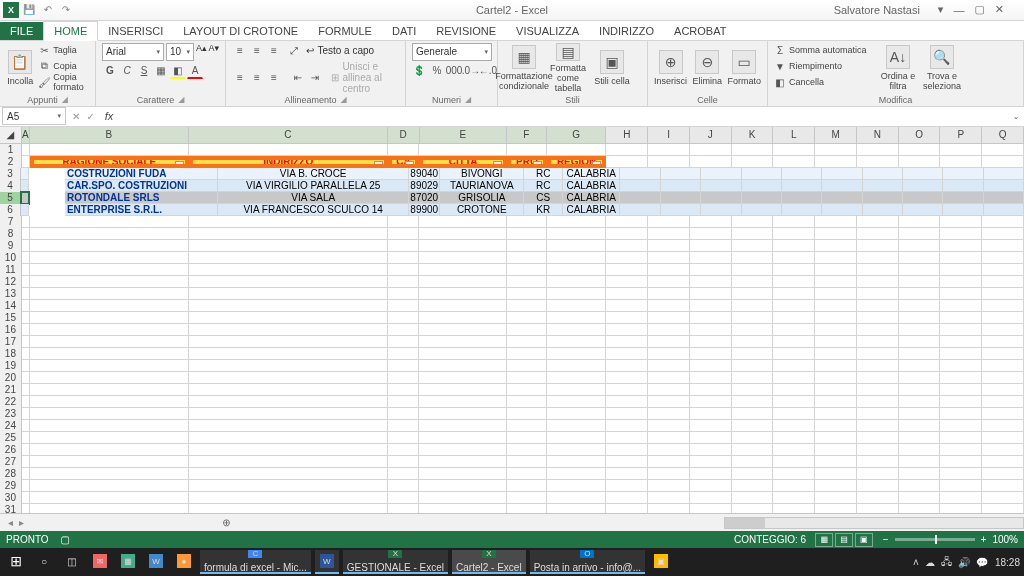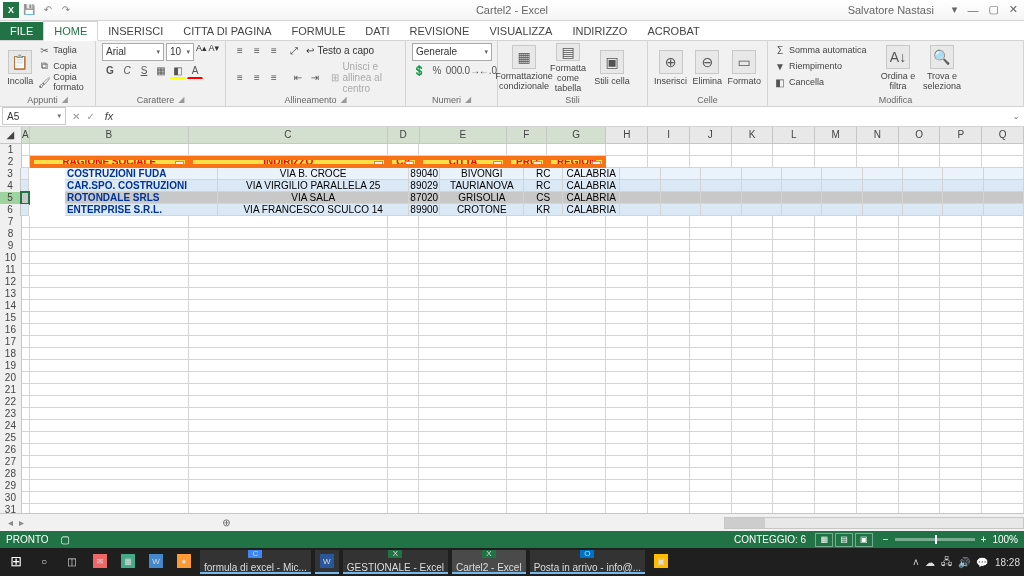--- a/index.html
+++ b/index.html
@@ -4,21 +4,21 @@
 <style>
 * { margin: 0; padding: 0; box-sizing: border-box; font-family: "Segoe UI", Arial, sans-serif; }
 body { width: 1024px; height: 576px; overflow: hidden; background: #fff; font-size: 11px; color: #333; }
 
 
 .titlebar { height: 22px; background: linear-gradient(#fff,#f5f5f5); display: flex; align-items: center; border-bottom: 1px solid #d4d4d4; position: relative; }
 .titlebar .qat { display: flex; align-items: center; gap: 4px; padding-left: 3px; }
 .titlebar .qat .xl { width: 16px; height: 16px; background: #217346; color: #fff; font-size: 9px; font-weight: bold; display: flex; align-items: center; justify-content: center; }
 .titlebar .qat .i { width: 14px; height: 14px; opacity: .6; font-size: 10px; display: flex; align-items: center; justify-content: center; }
 .titlebar .title { position: absolute; left: 50%; transform: translateX(-50%); font-size: 11px; color: #666; }
-.titlebar .wctl { margin-left: auto; display: flex; align-items: center; gap: 10px; padding-right: 6px; }
+.titlebar .wctl { margin-left: auto; display: flex; align-items: center; gap: 10px; padding-right: 20px; }
 .titlebar .wctl span { font-size: 11px; color: #666; }
 .titlebar .wctl .u { margin-right: 8px; }
 
 
 .tabs { height: 21px; background: #fff; display: flex; align-items: flex-end; border-bottom: 1px solid #d4d4d4; }
 .tab { padding: 3px 10px; font-size: 11px; color: #444; cursor: pointer; }
 .tab.file { background: #217346; color: #fff; }
 .tab.active { background: #fff; border: 1px solid #d4d4d4; border-bottom: 1px solid #fff; margin-bottom: -1px; color: #217346; }
 
 
@@ -125,21 +125,21 @@
       <span>—</span>
       <span>▢</span>
       <span>✕</span>
     </div>
   </div>
 
   <div class="tabs">
     <div class="tab file">FILE</div>
     <div class="tab active">HOME</div>
     <div class="tab">INSERISCI</div>
-    <div class="tab">CITTA DI PAGINA</div>
+    <div class="tab">LAYOUT DI CROTONE</div>
     <div class="tab">FORMULE</div>
     <div class="tab">DATI</div>
     <div class="tab">REVISIONE</div>
     <div class="tab">VISUALIZZA</div>
     <div class="tab">INDIRIZZO</div>
     <div class="tab">ACROBAT</div>
   </div>
 
   <div class="ribbon">
     <div class="group" style="width:96px">

